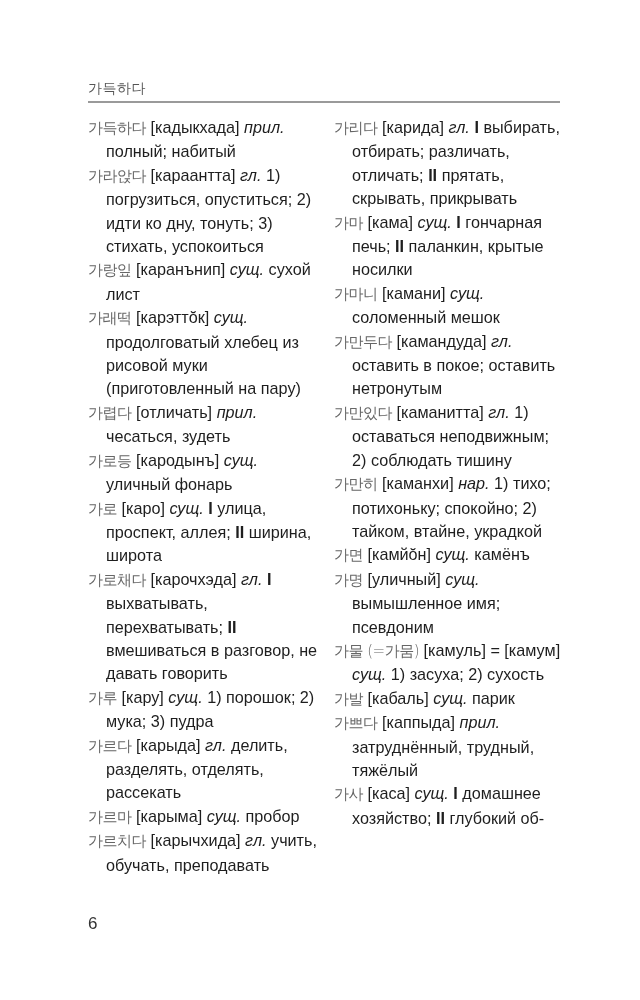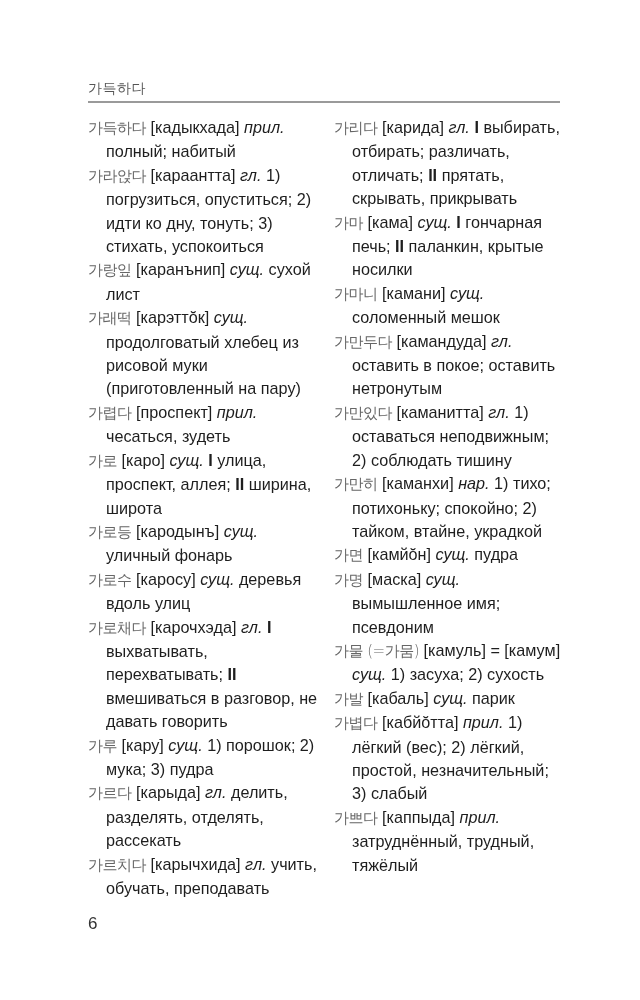--- a/index.html
+++ b/index.html
@@ -31,38 +31,38 @@
 <body>
 
 <div class="running-head">가득하다</div>
 <div class="head-rule"></div>
 
 <div class="col left">
   <p class="entry"><span class="hw">가득하다</span> <span>[кадыкхада]</span> <span class="pos">прил.</span> <span>полный; набитый</span></p>
   <p class="entry"><span class="hw">가라앉다</span> <span>[караантта]</span> <span class="pos">гл.</span> <span>1) погрузиться, опуститься; 2) идти ко дну, тонуть; 3) стихать, успокоиться</span></p>
   <p class="entry"><span class="hw">가랑잎</span> <span>[каранънип]</span> <span class="pos">сущ.</span> <span>сухой лист</span></p>
   <p class="entry"><span class="hw">가래떡</span> <span>[карэттŏк]</span> <span class="pos">сущ.</span> <span>продолговатый хлебец из рисовой муки (приготовленный на пару)</span></p>
-  <p class="entry"><span class="hw">가렵다</span> <span>[проспект]</span> <span class="pos">прил.</span> <span>чесаться, зудеть</span></p>
+  <p class="entry"><span class="hw">가렵다</span> <span>[отличать]</span> <span class="pos">прил.</span> <span>чесаться, зудеть</span></p>
+  <p class="entry"><span class="hw">가로등</span> <span>[кародынъ]</span> <span class="pos">сущ.</span> <span>уличный фонарь</span></p>
   <p class="entry"><span class="hw">가로</span> <span>[каро]</span> <span class="pos">сущ.</span> <span class="bold">I</span> <span>улица, проспект, аллея;</span> <span class="bold">II</span> <span>ширина, широта</span></p>
-  <p class="entry"><span class="hw">가로등</span> <span>[кародынъ]</span> <span class="pos">сущ.</span> <span>уличный фонарь</span></p>
-  <p class="entry"><span class="hw">가로수</span> <span>[каросу]</span> <span class="pos">сущ.</span> <span>деревья вдоль улиц</span></p>
   <p class="entry"><span class="hw">가로채다</span> <span>[карочхэда]</span> <span class="pos">гл.</span> <span class="bold">I</span> <span>выхватывать, перехватывать;</span> <span class="bold">II</span> <span>вмешиваться в разговор, не давать говорить</span></p>
   <p class="entry"><span class="hw">가루</span> <span>[кару]</span> <span class="pos">сущ.</span> <span>1) порошок; 2) мука; 3) пудра</span></p>
   <p class="entry"><span class="hw">가르다</span> <span>[карыда]</span> <span class="pos">гл.</span> <span>делить, разделять, отделять, рассекать</span></p>
+  <p class="entry"><span class="hw">가르마</span> <span>[карыма]</span> <span class="pos">сущ.</span> <span>пробор</span></p>
   <p class="entry"><span class="hw">가르치다</span> <span>[карычхида]</span> <span class="pos">гл.</span> <span>учить, обучать, преподавать</span></p>
 </div>
 
 <div class="col right">
   <p class="entry"><span class="hw">가리다</span> <span>[карида]</span> <span class="pos">гл.</span> <span class="bold">I</span> <span>выбирать, отбирать; различать, отличать;</span> <span class="bold">II</span> <span>прятать, скрывать, прикрывать</span></p>
   <p class="entry"><span class="hw">가마</span> <span>[кама]</span> <span class="pos">сущ.</span> <span class="bold">I</span> <span>гончарная печь;</span> <span class="bold">II</span> <span>паланкин, крытые носилки</span></p>
   <p class="entry"><span class="hw">가마니</span> <span>[камани]</span> <span class="pos">сущ.</span> <span>соломенный мешок</span></p>
   <p class="entry"><span class="hw">가만두다</span> <span>[камандуда]</span> <span class="pos">гл.</span> <span>оставить в покое; оставить нетронутым</span></p>
   <p class="entry"><span class="hw">가만있다</span> <span>[каманитта]</span> <span class="pos">гл.</span> <span>1) оставаться неподвижным; 2) соблюдать тишину</span></p>
   <p class="entry"><span class="hw">가만히</span> <span>[каманхи]</span> <span class="pos">нар.</span> <span>1) тихо; потихоньку; спокойно; 2) тайком, втайне, украдкой</span></p>
-  <p class="entry"><span class="hw">가면</span> <span>[камйŏн]</span> <span class="pos">сущ.</span> <span>пудра</span></p>
-  <p class="entry"><span class="hw">가명</span> <span>[маска]</span> <span class="pos">сущ.</span> <span>вымышленное имя; псевдоним</span></p>
+  <p class="entry"><span class="hw">가면</span> <span>[камйŏн]</span> <span class="pos">сущ.</span> <span>камёнъ</span></p>
+  <p class="entry"><span class="hw">가명</span> <span>[уличный]</span> <span class="pos">сущ.</span> <span>вымышленное имя; псевдоним</span></p>
   <p class="entry"><span class="hw">가물 (=가뭄)</span> <span>[камуль] = [камум]</span> <span class="pos">сущ.</span> <span>1) засуха; 2) сухость</span></p>
   <p class="entry"><span class="hw">가발</span> <span>[кабаль]</span> <span class="pos">сущ.</span> <span>парик</span></p>
-  <p class="entry"><span class="hw">가볍다</span> <span>[кабйŏтта]</span> <span class="pos">прил.</span> <span>1) лёгкий (вес); 2) лёгкий, простой, незначительный; 3) слабый</span></p>
   <p class="entry"><span class="hw">가쁘다</span> <span>[каппыда]</span> <span class="pos">прил.</span> <span>затруднённый, трудный, тяжёлый</span></p>
+  <p class="entry"><span class="hw">가사</span> <span>[каса]</span> <span class="pos">сущ.</span> <span class="bold">I</span> <span>домашнее хозяйство;</span> <span class="bold">II</span> <span>глубокий об-</span></p>
 </div>
 
 <div class="page-num">6</div>
 
 </body></html>

